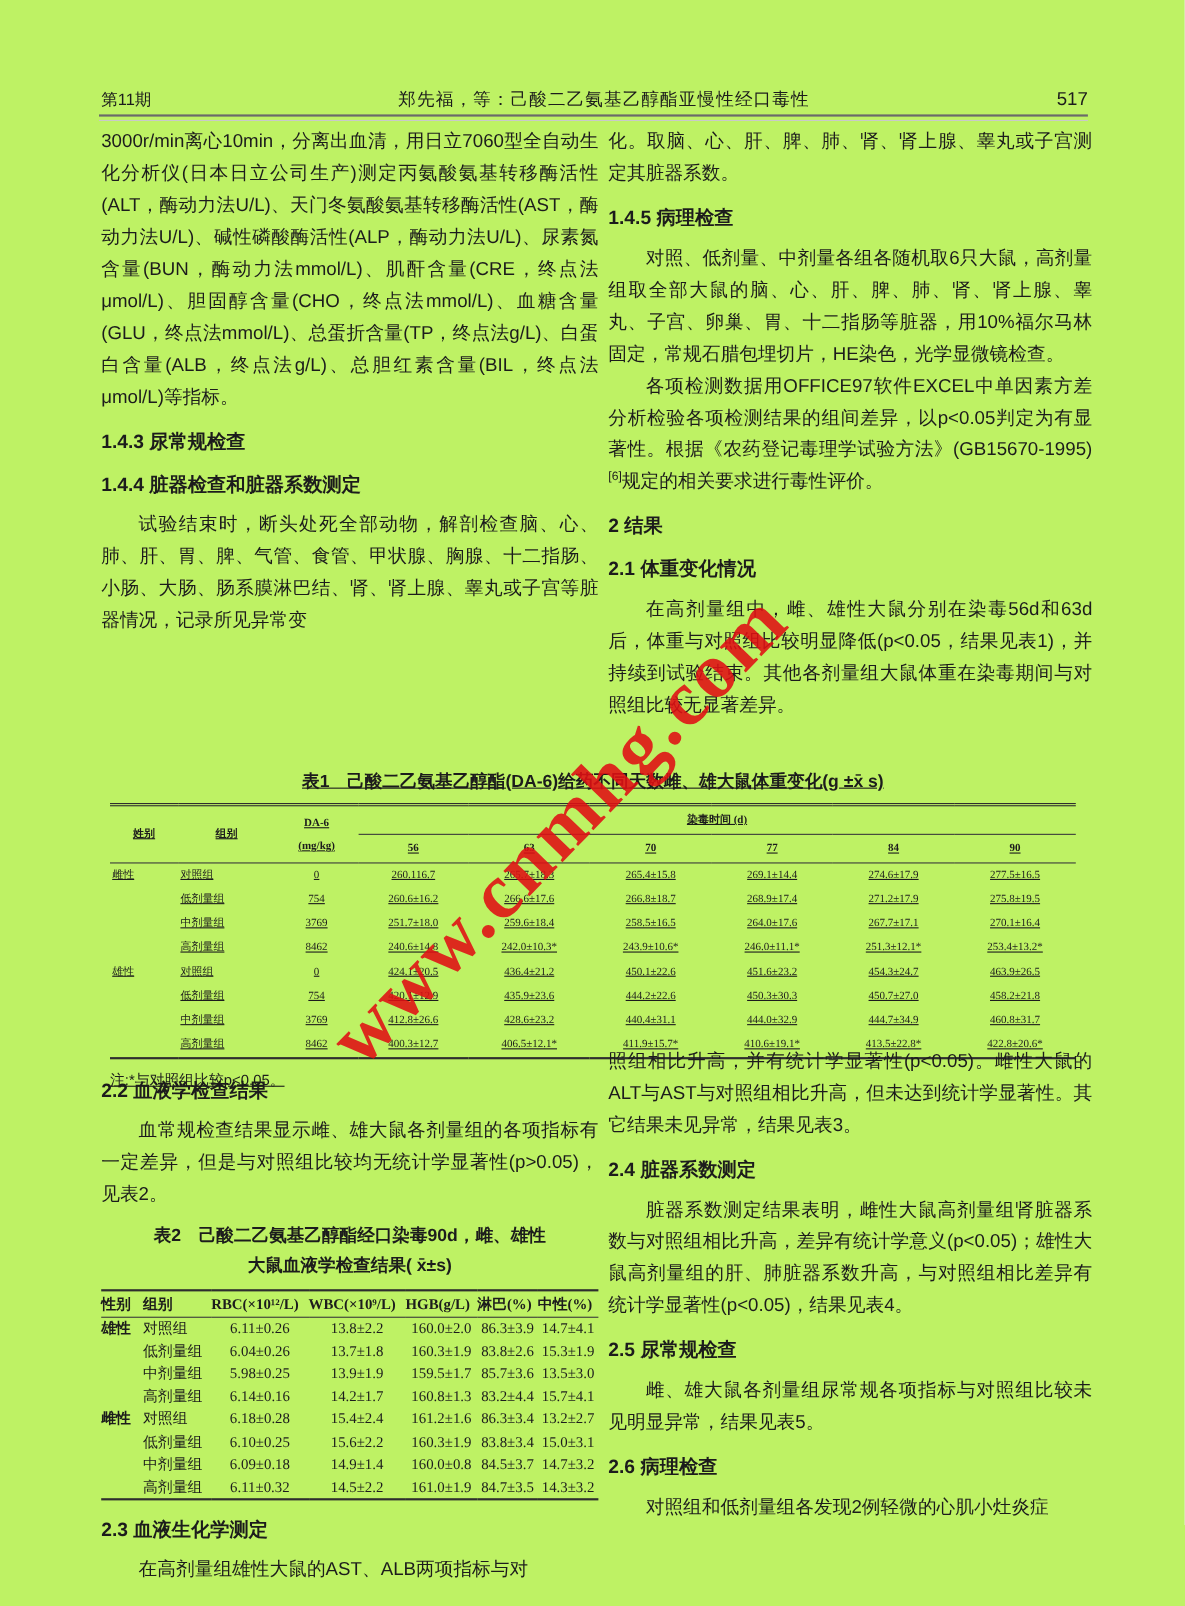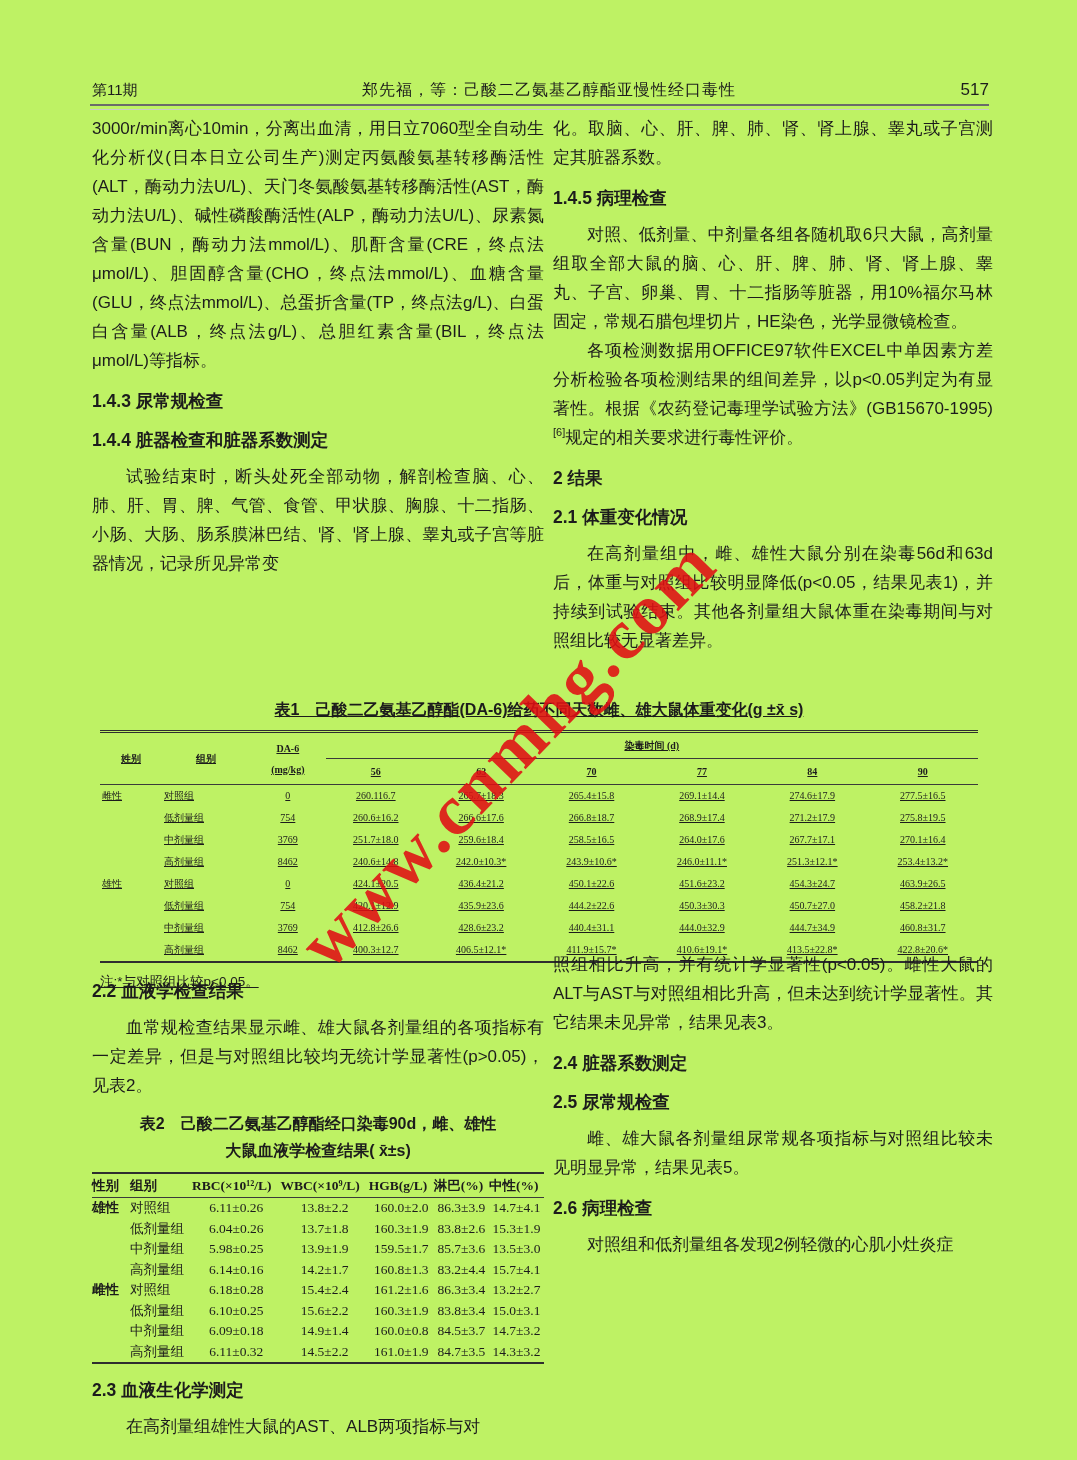--- a/index.html
+++ b/index.html
@@ -303,20 +303,21 @@
           </tr>
         </tbody>
     </table>
     <h3 class="sec">2.3 血液生化学测定</h3>
     <p class="ind">在高剂量组雄性大鼠的AST、ALB两项指标与对</p>
   </div>
 
   <div class="col col-rb">
     <p>照组相比升高，并有统计学显著性(p&lt;0.05)。雌性大鼠的ALT与AST与对照组相比升高，但未达到统计学显著性。其它结果未见异常，结果见表3。</p>
     <h3 class="sec">2.4 脏器系数测定</h3>
+    <p class="ind">脏器系数测定结果表明，雌性大鼠高剂量组肾脏器系数与对照组相比升高，差异有统计学意义(p&lt;0.05)；雄性大鼠高剂量组的肝、肺脏器系数升高，与对照组相比差异有统计学显著性(p&lt;0.05)，结果见表4。</p>
     <h3 class="sec">2.5 尿常规检查</h3>
     <p class="ind">雌、雄大鼠各剂量组尿常规各项指标与对照组比较未见明显异常，结果见表5。</p>
     <h3 class="sec">2.6 病理检查</h3>
     <p class="ind">对照组和低剂量组各发现2例轻微的心肌小灶炎症</p>
   </div>
 
   <div class="wmark">www.cnmhg.com</div>
 
 </div>
 

